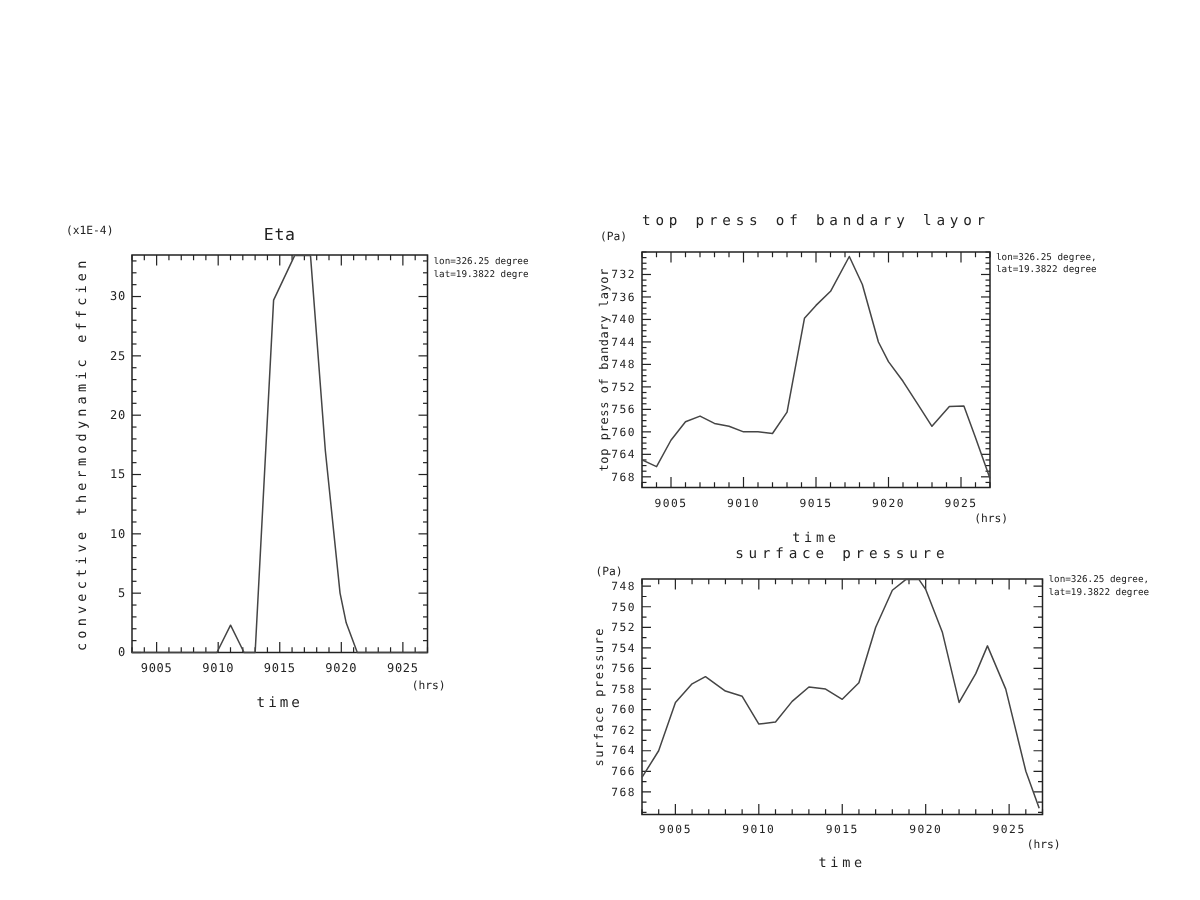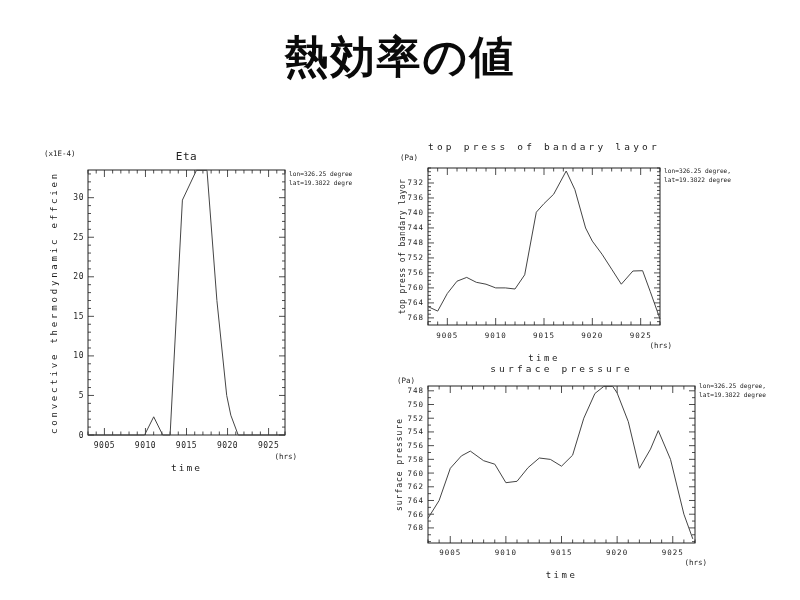--- a/index.html
+++ b/index.html
@@ -7,21 +7,20 @@
          font-family:"DejaVu Sans",sans-serif;}
   .slide h1{position:absolute;top:28px;left:0;width:800px;margin:0;text-align:center;
             font-size:44px;font-weight:600;letter-spacing:2px;color:#0a0a0a;}
   .chart{position:absolute;}
   svg text{font-family:"DejaVu Sans Mono",monospace;fill:#222;}
 </style>
 </head>
 <body>
 
 <div class="slide">
-  <h1>熱効率の値</h1>
   <div class="chart" id="chart-0" style="left: 30px; top: 138px;"><svg width="322" height="344" viewBox="0 0 322 344">
         <rect x="58" y="32" width="197" height="265" fill="none" stroke="#222222" stroke-width="1"></rect>
         <g stroke="#222222" stroke-width="0.8">
           <line x1="58" y1="297" x2="58" y2="293.5"></line>
           <line x1="58" y1="32" x2="58" y2="35.5"></line>
           <line x1="66.20833333333333" y1="297" x2="66.20833333333333" y2="293.5"></line>
           <line x1="66.20833333333333" y1="32" x2="66.20833333333333" y2="35.5"></line>
           <line x1="74.41666666666666" y1="297" x2="74.41666666666666" y2="290"></line>
           <line x1="74.41666666666666" y1="32" x2="74.41666666666666" y2="39"></line>
           <line x1="82.625" y1="297" x2="82.625" y2="293.5"></line>

